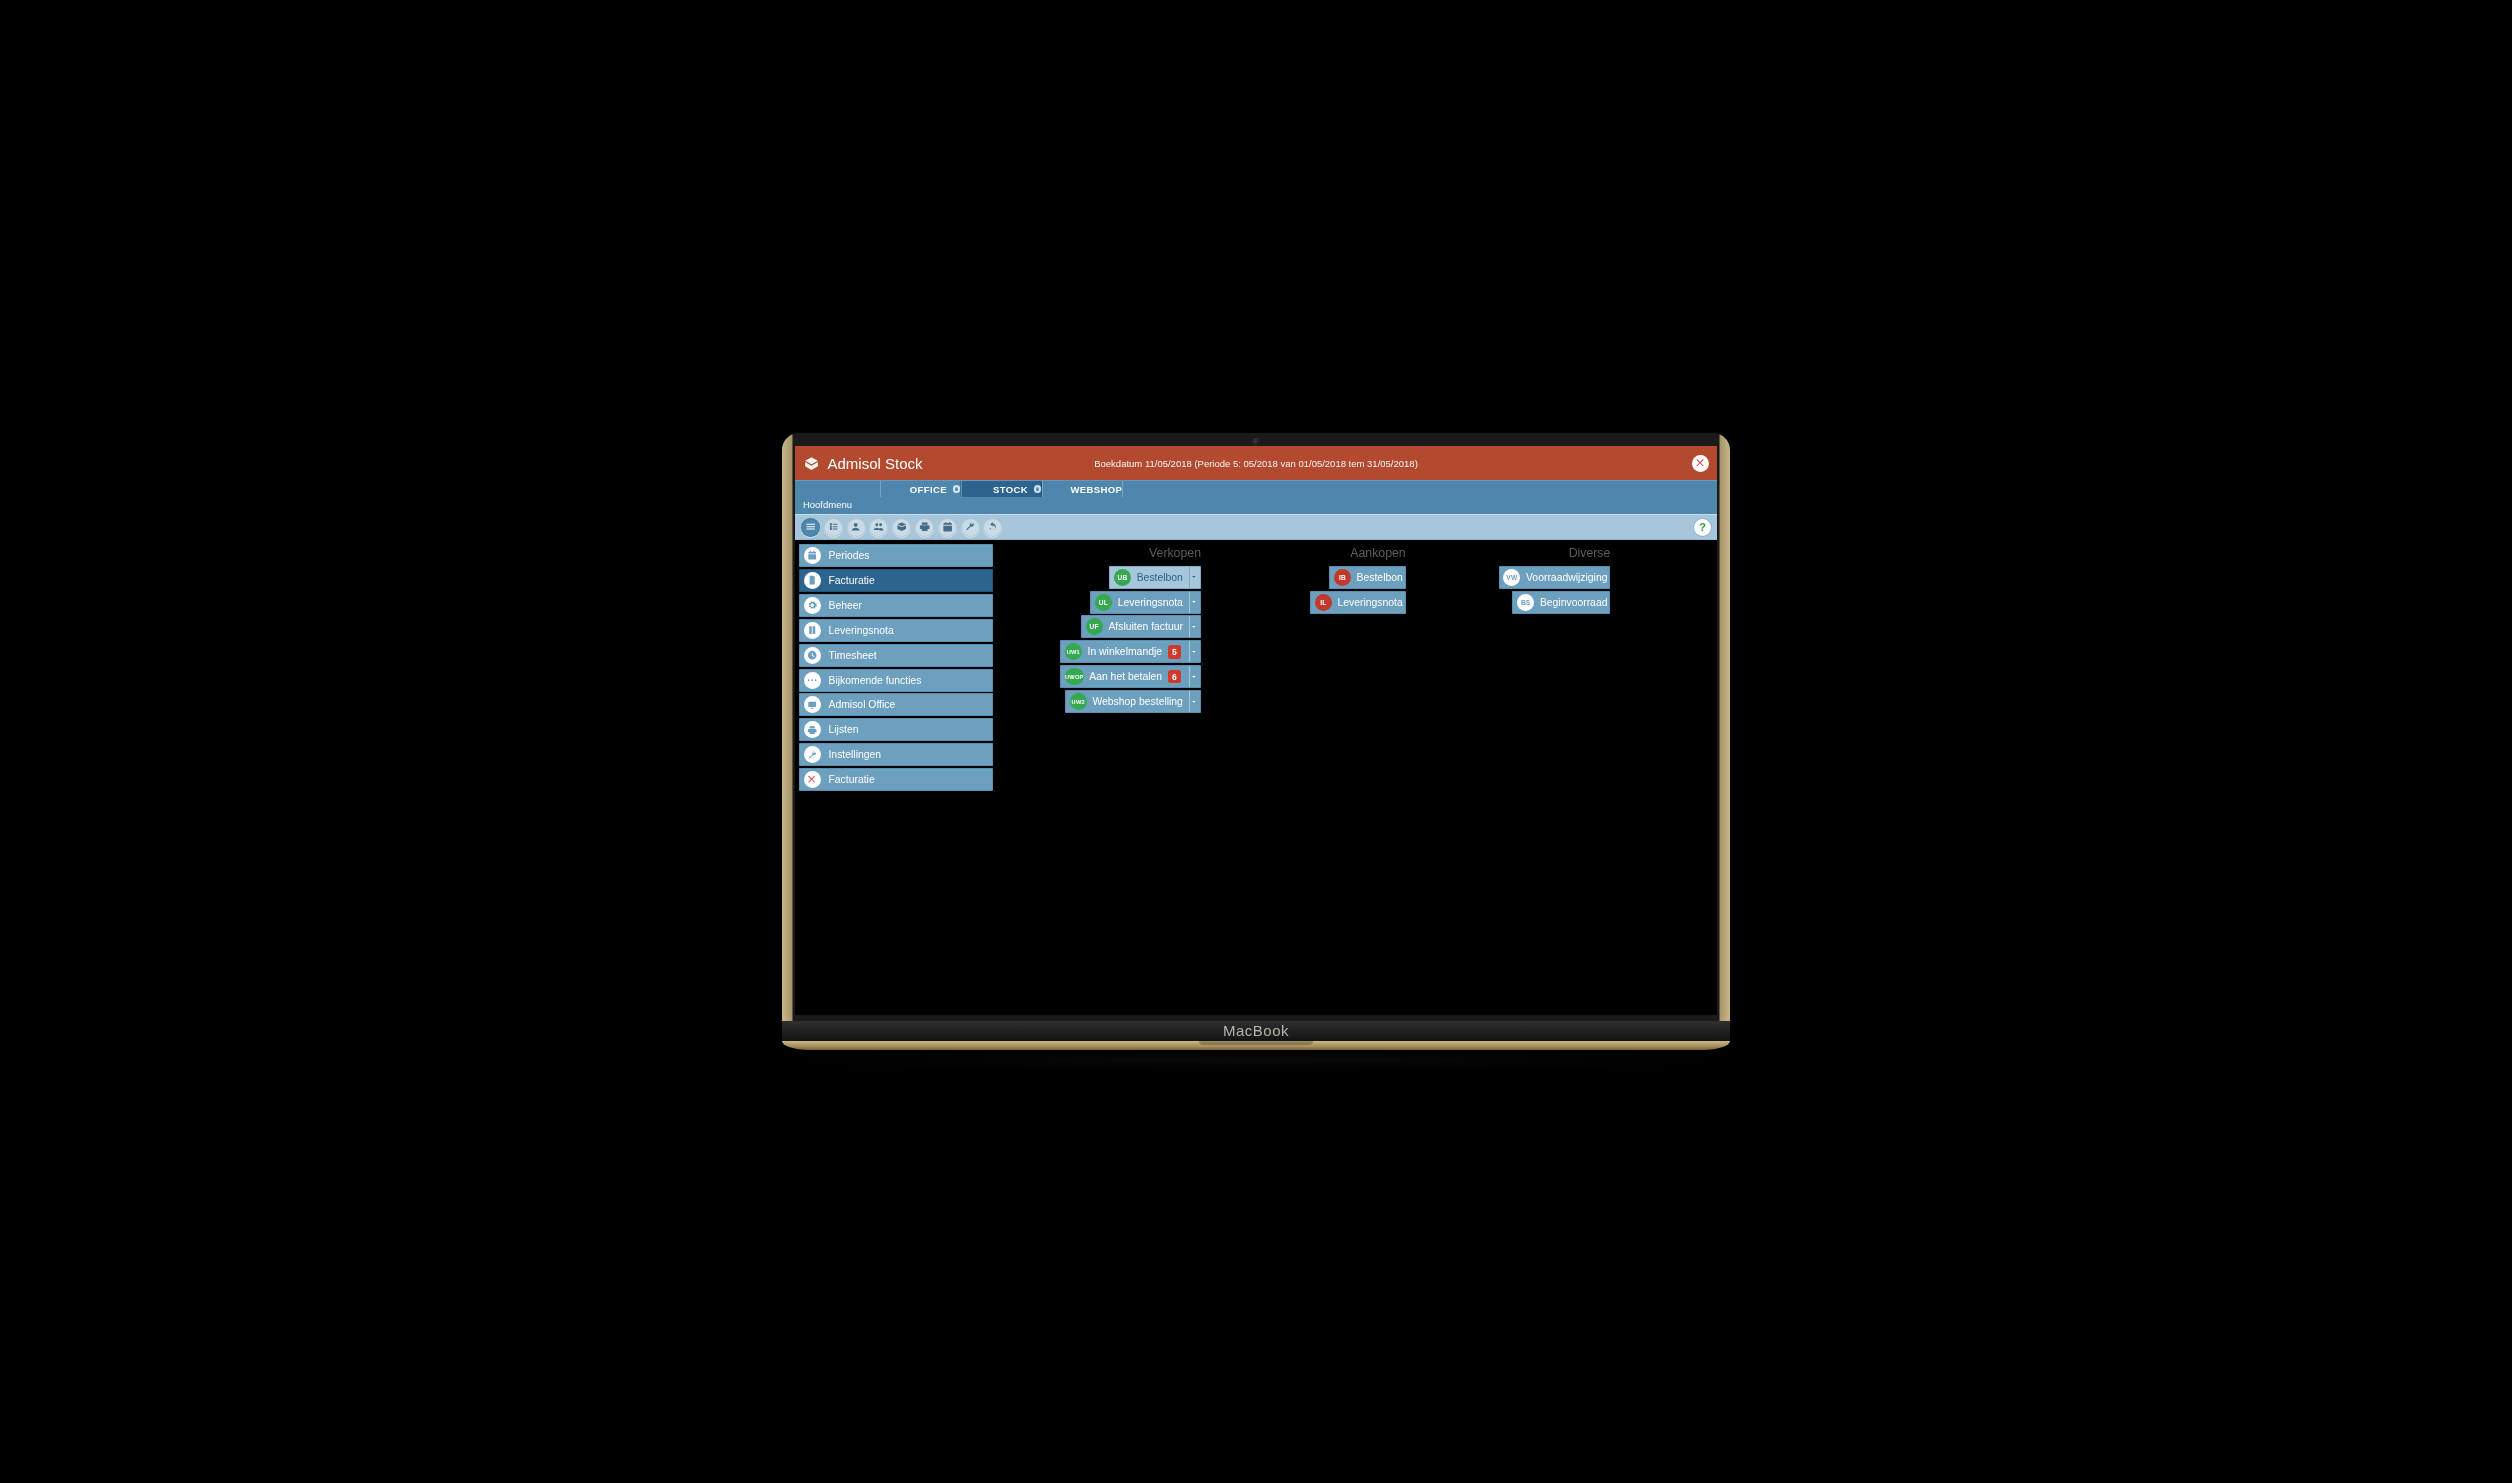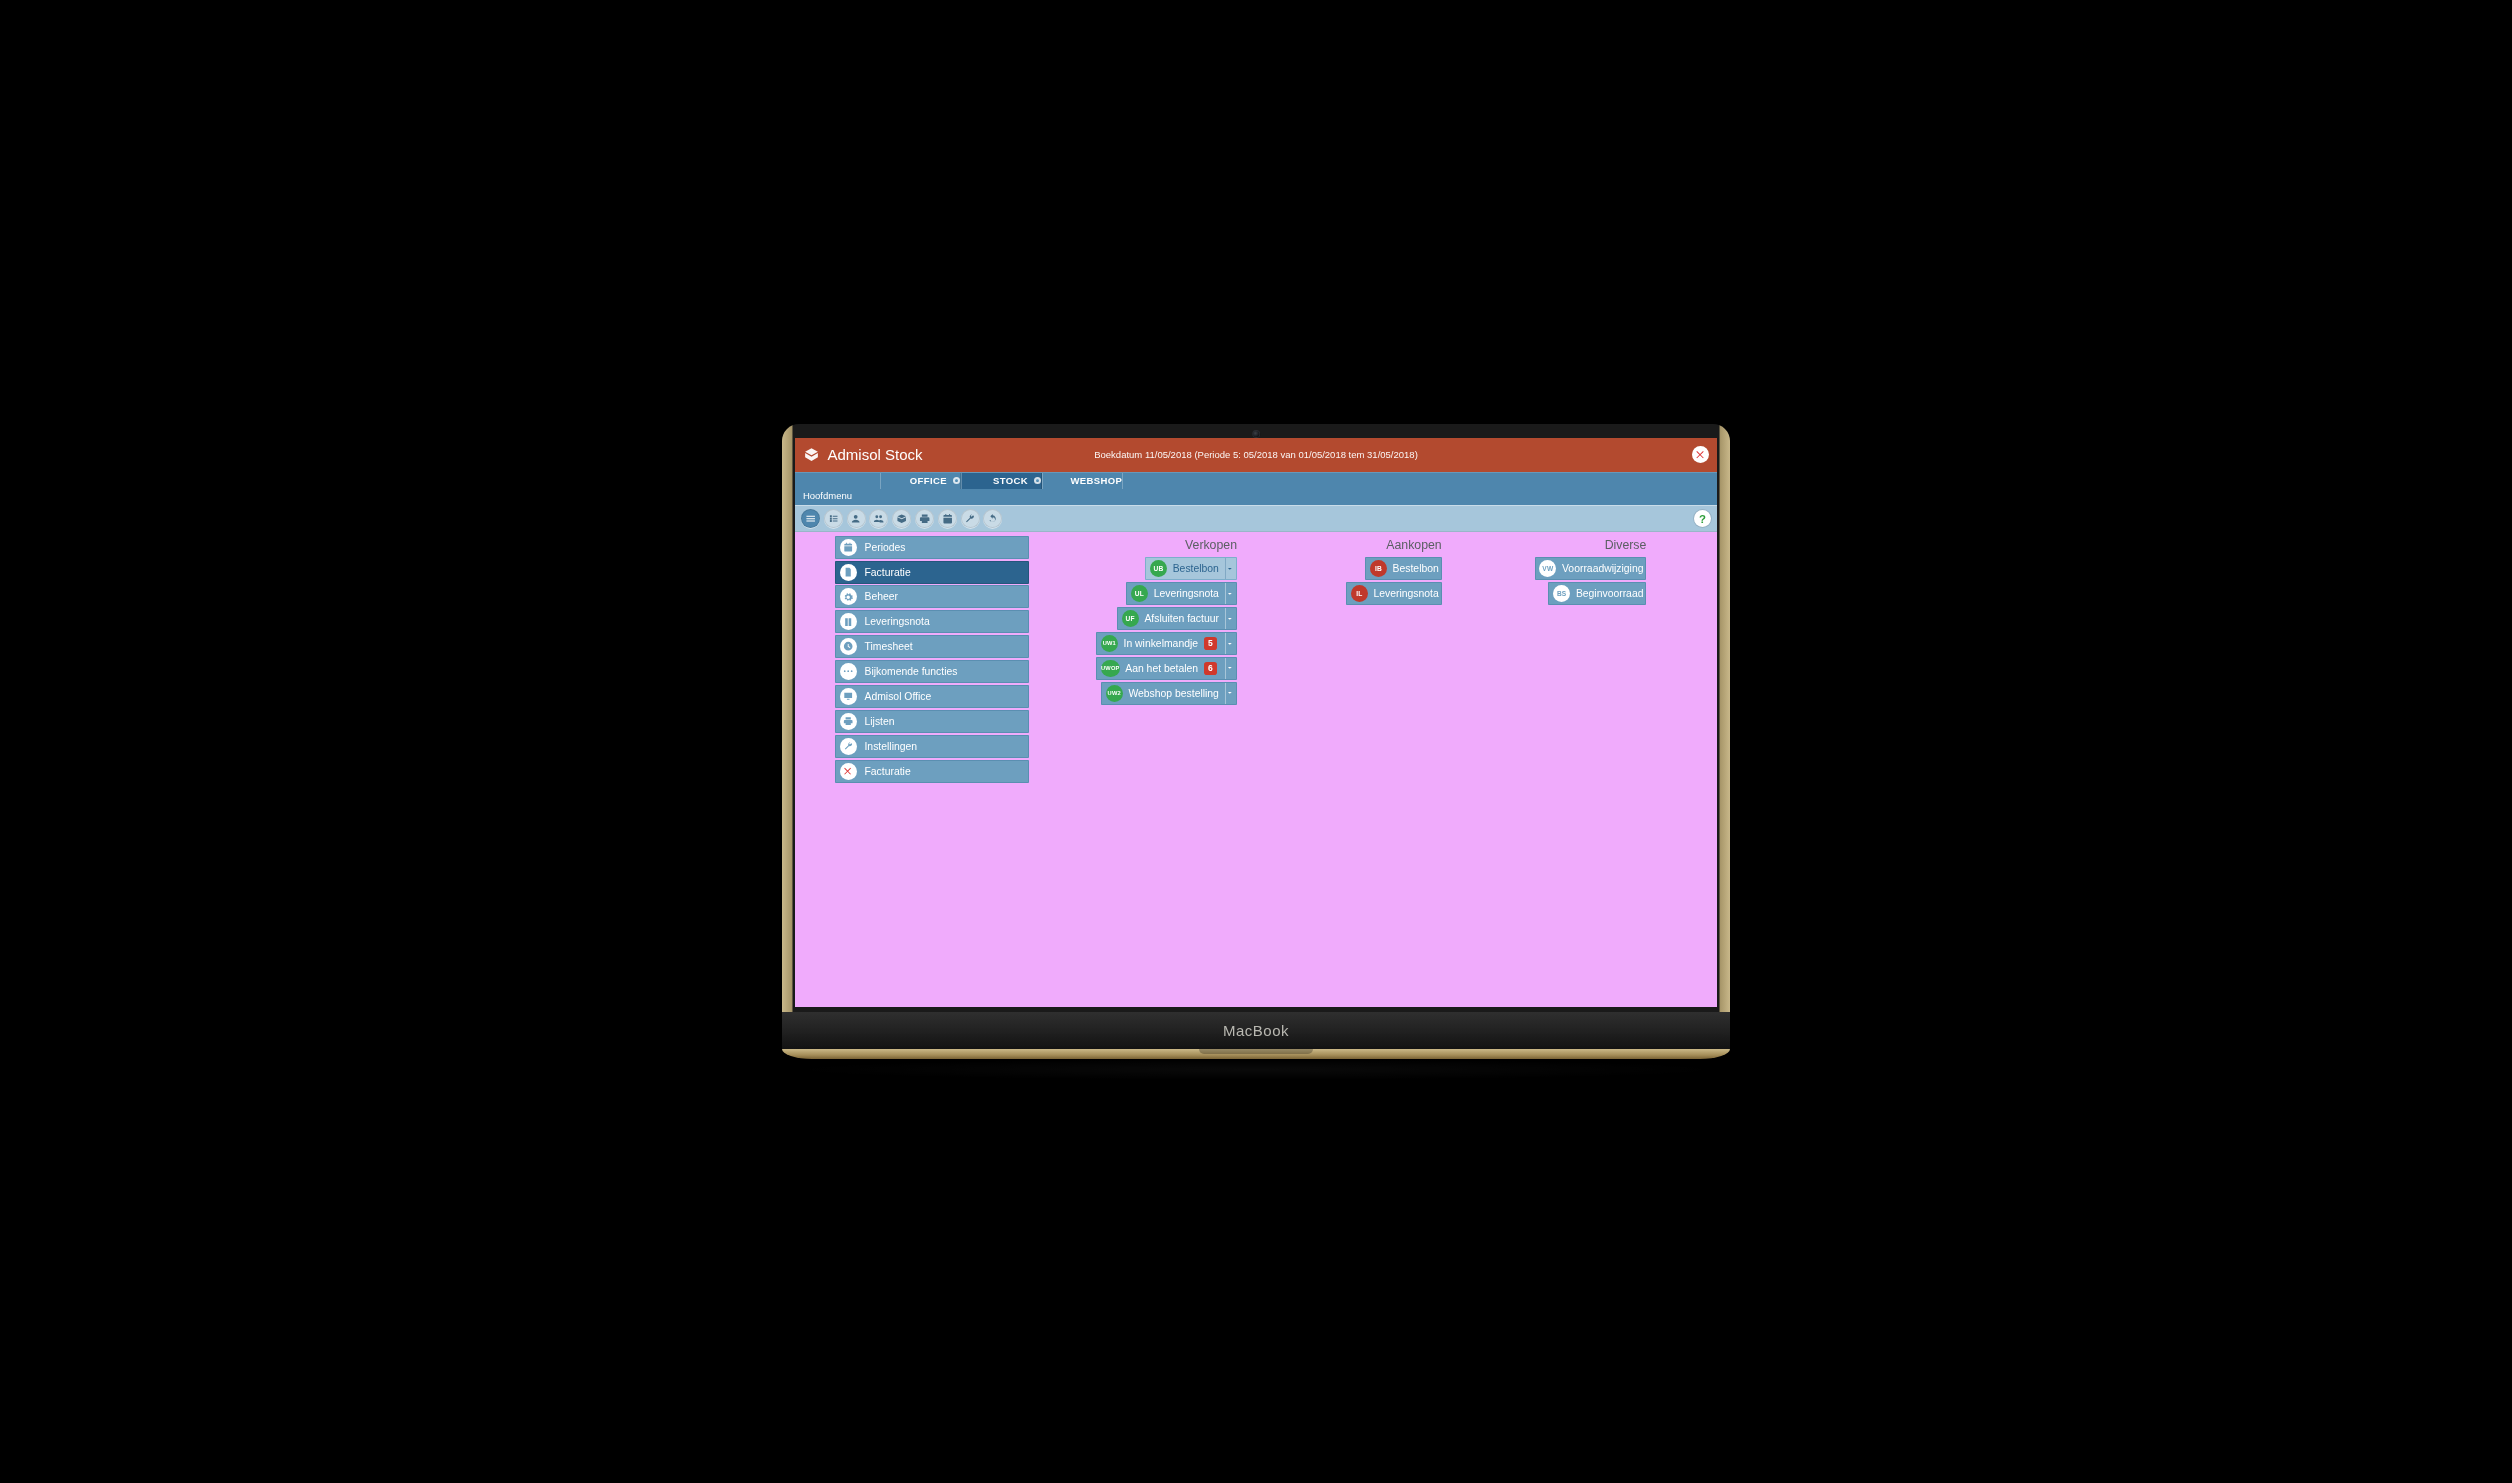--- a/index.html
+++ b/index.html
@@ -27,21 +27,21 @@
     background: radial-gradient(circle at 40% 40%, #3b3f46, #0b0d10 70%);
     box-shadow: 0 0 0 0.9px #2a2c30 inset;
   }
   .screen {
     background: #eef1f3; width: 100%; height: 569px;
     overflow: hidden; font-size: 10.4px; color: #263238;
     display: flex; flex-direction: column;
   }
   .hinge {
     background: linear-gradient(#2f2f2f, #141414);
-    height: 37px; display:flex; align-items:center; justify-content:center;
+    height: 20px; display:flex; align-items:center; justify-content:center;
     font-family: "Helvetica Neue", Arial; color:#b9b8b1; letter-spacing: 0.5px;
   }
   .base {
     height: 9.5px;
     background: linear-gradient(180deg, #cbb988 0%, #a58e59 60%, #7a6335 100%);
     border-radius: 0 0 57px 57px / 0 0 19px 19px;
     position: relative;
     box-shadow: 0 13.3px 23px rgba(0,0,0,.6);
   }
   .base::before {
@@ -110,21 +110,21 @@
   .tbtn svg { width:11.4px; height:11.4px; }
   .toolbar .spacer { flex:1; }
   .help-btn {
     width:17px; height:17px; border-radius:50%; background:#fff;
     display:flex; align-items:center; justify-content:center; cursor:pointer;
     font-weight:700; color:#2e9e3a; font-size:11.4px;
     box-shadow: 0 0 0 0.9px rgba(0,0,0,.1);
   }
 
   
-  .content { flex:1; display:flex; overflow:hidden; background:#f0abfc;padding-left:36px; }
+  .content { flex:1; display:flex; overflow:hidden; background:#000000; }
   
   .sidebar {
     width: 201px; padding:3.8px 3.8px 3.8px 3.8px;
     display:flex; flex-direction:column; gap:1.9px;
   }
   .side-item {
     background:#6d9fbf; color:#fff; height:23px; border:0.9px solid #5a8fb1;
     display:flex; align-items:center; gap:7.6px; padding:0 5.7px 0 3.8px;
     cursor:pointer; border-radius:0.9px;
   }

